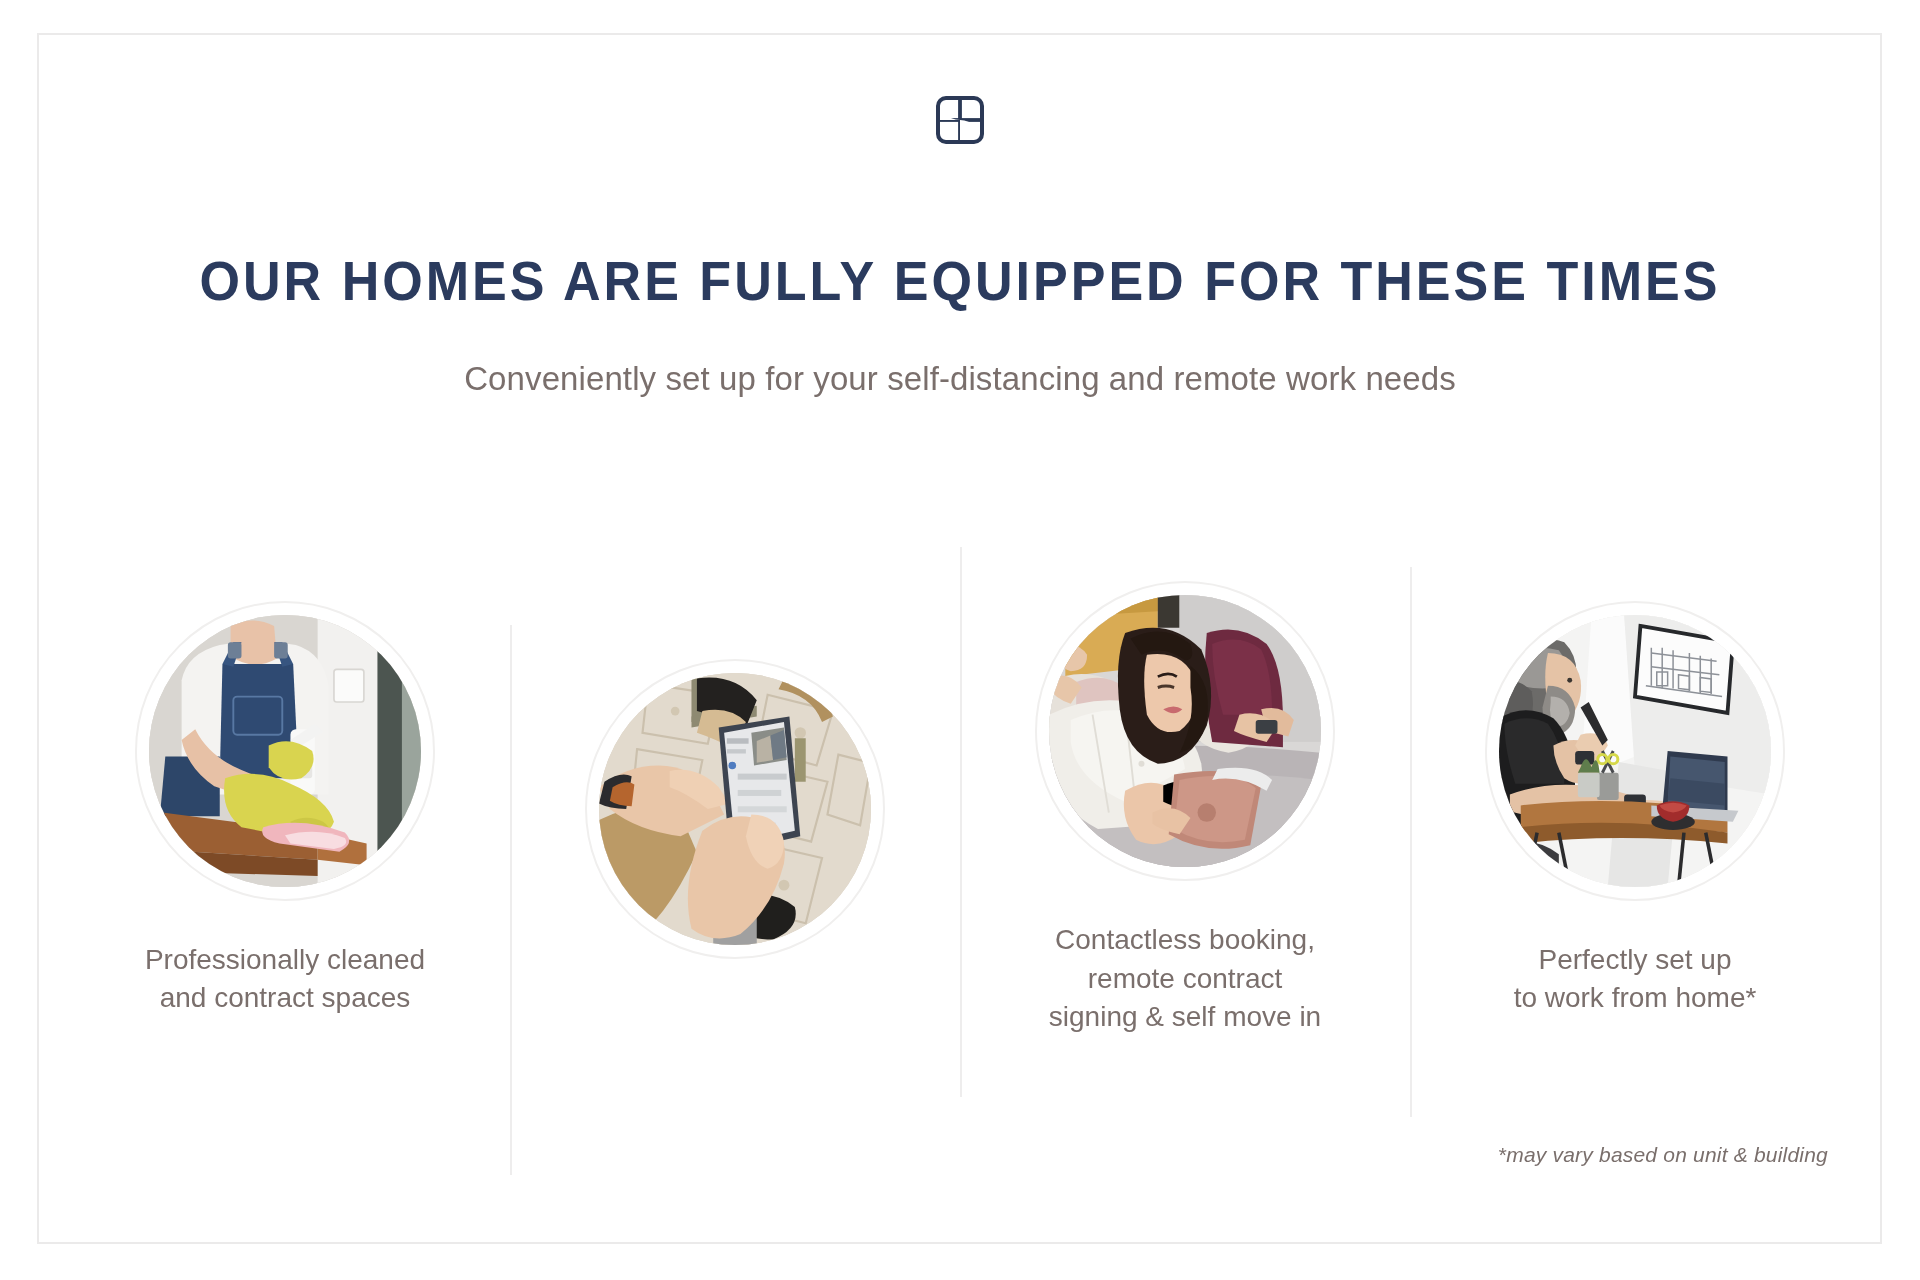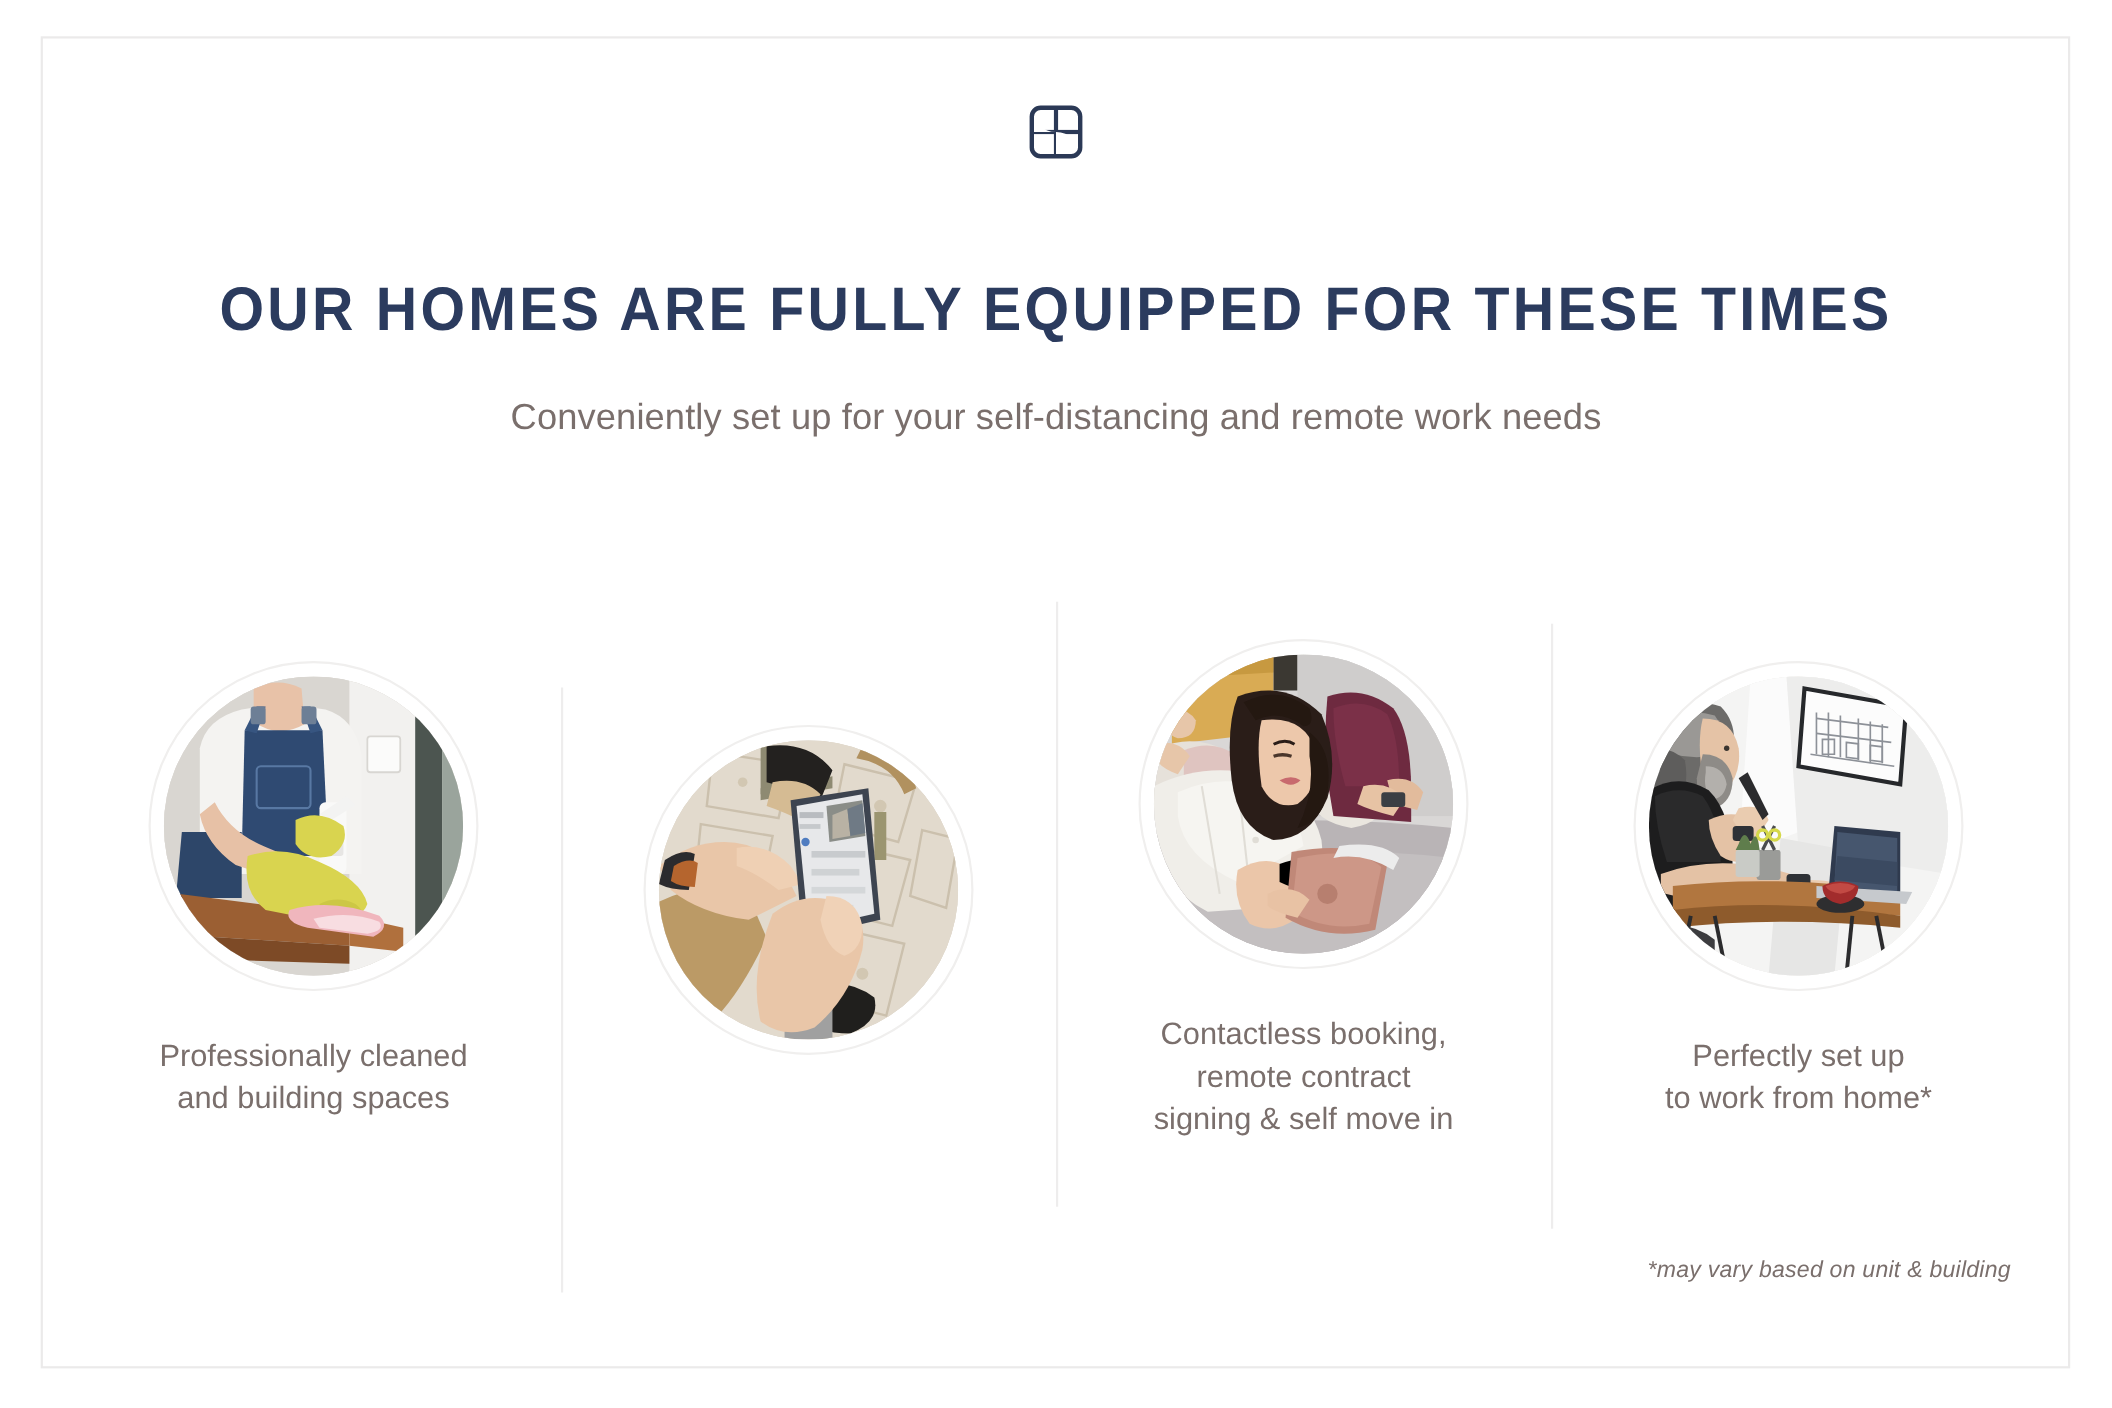--- a/index.html
+++ b/index.html
@@ -229,21 +229,21 @@
             <path d="M28 60 Q40 56 52 62 Q66 68 68 76 Q66 82 54 82 L34 78 Q26 72 28 60 Z" fill="#d9d44f"></path>
             <path d="M52 76 Q58 73 64 76 Q68 79 66 82 L54 82 Z" fill="#ccc745"></path>
 
             <path d="M42 78 Q56 74 72 80 Q76 84 70 87 L48 84 Q40 82 42 78 Z" fill="#f0b6bd"></path>
             <path d="M50 81 Q62 78 72 82 Q74 85 68 86 L52 84 Z" fill="#f8dde1"></path>
           </svg>
         </div>
       </div>
       <div class="caption">
         <span>Professionally cleaned</span><br>
-        <span>and building spaces</span>
+        <span>and contract spaces</span>
       </div>
     </div>
 
     <div class="card">
       <div class="photo-outer">
         <div class="photo">
           <svg viewBox="0 0 100 100" preserveAspectRatio="xMidYMid slice" aria-hidden="true">
             <rect width="100" height="100" fill="#ddd5c8"></rect>
 
             <rect x="0" y="0" width="100" height="100" fill="#e2dacd"></rect>

